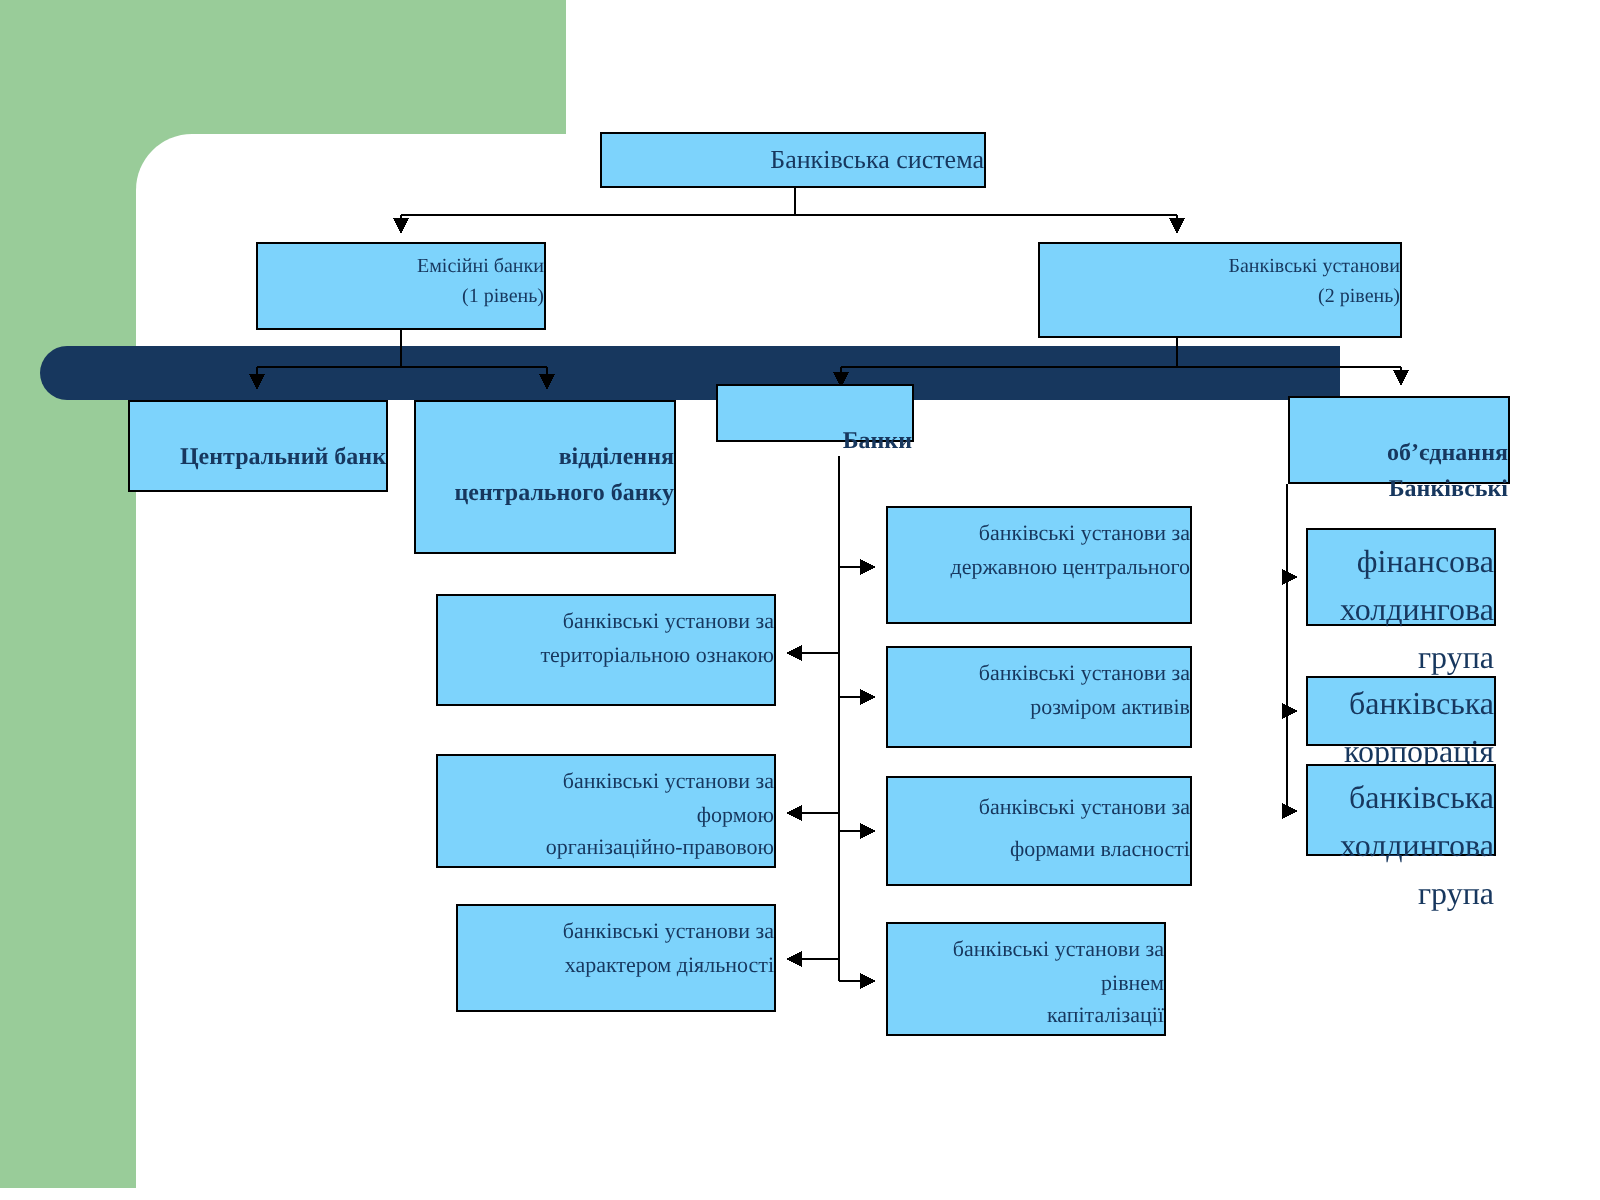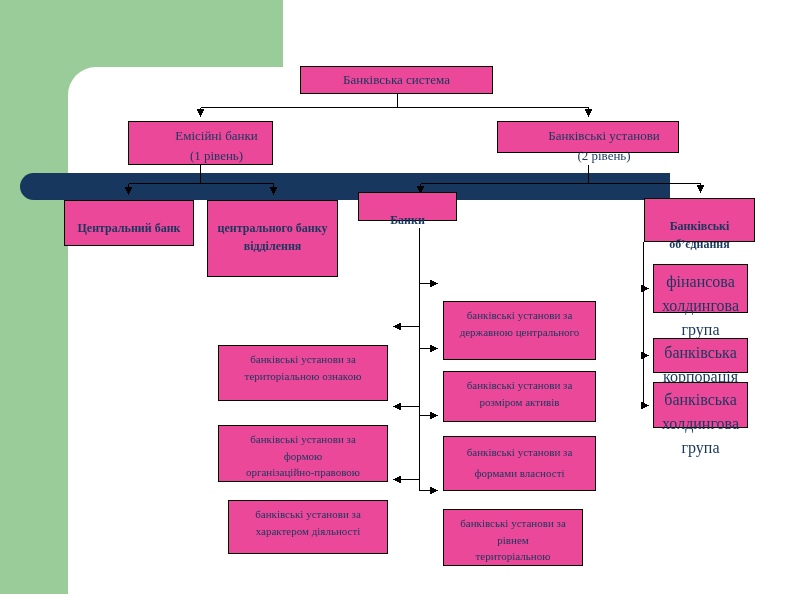--- a/index.html
+++ b/index.html
@@ -13,29 +13,29 @@
   .green-top{left:0;top:0;width:283px;height:67px;background:#99CC99;}
   .green-left{left:0;top:0;width:68px;height:594px;background:#99CC99;}
   .green-corner{left:68px;top:67px;width:28px;height:28px;background:#99CC99;}
   .content-panel{left:68px;top:67px;width:732px;height:533px;background:#ffffff;
     border-top-left-radius:28px;}
   .navy-bar{left:20px;top:173px;width:650px;height:27px;background:#17375E;
     border-radius:13.5px 0 0 13.5px;}
   svg.wires{left:0;top:0;width:800px;height:600px;pointer-events:none;}
   
   .node{
-    position:absolute;box-sizing:border-box;background:#ec4899;
-    border:1px solid #000000;color:#17375E;text-align:center;
+    position:absolute;box-sizing:border-box;background:#7dd3fc;
+    border:1px solid #000000;color:#17375E;text-align:right;
     line-height:1.5;
   }
   .ln{display:block;}
-  .f13{font-size:13px;padding-top:4px;padding-left:32px;}
+  .f13{font-size:10px;padding-top:4px;padding-left:32px;}
   .f13c{font-size:13px;padding-top:3px;}
   .f12{font-size:12px;padding-top:18px;font-weight:bold;}
-  .f11{font-size:11px;padding-top:5px;margin-top:48px;}
+  .f11{font-size:11px;padding-top:5px;}
   .f10{font-size:16px;padding-top:5px;}
 </style>
 </head>
 <body>
 
 <div class="abs green-top"></div>
 <div class="abs green-left"></div>
 <div class="abs green-corner"></div>
 <div class="abs content-panel"></div>
 <div class="abs navy-bar"></div>
@@ -81,41 +81,41 @@
 
 <div class="node f13c" style="left:300px;top:66px;width:193px;height:28px">
   <span class="ln">Банківська система</span>
 </div>
 
 <div class="node f13" style="left:128px;top:121px;width:145px;height:44px">
   <span class="ln">Емісійні банки</span>
   <span class="ln">(1 рівень)</span>
 </div>
 
-<div class="node f13" style="left:497px;top:121px;width:182px;height:32px">
+<div class="node f13" style="left:519px;top:121px;width:182px;height:48px">
   <span class="ln">Банківські установи</span>
   <span class="ln">(2 рівень)</span>
 </div>
 
 <div class="node f12" style="left:64px;top:200px;width:130px;height:46px">
   <span class="ln">Центральний банк</span>
 </div>
 
 <div class="node f12" style="left:207px;top:200px;width:131px;height:77px">
+  <span class="ln">відділення</span>
   <span class="ln">центрального банку</span>
-  <span class="ln">відділення</span>
 </div>
 
 <div class="node f12" style="left:358px;top:192px;width:99px;height:29px">
   <span class="ln">Банки</span>
 </div>
 
 <div class="node f12" style="left:644px;top:198px;width:111px;height:44px">
+  <span class="ln">об’єднання</span>
   <span class="ln">Банківські</span>
-  <span class="ln">об’єднання</span>
 </div>
 
 <div class="node f11" style="left:218px;top:297px;width:170px;height:56px">
   <span class="ln">банківські установи за</span>
   <span class="ln">територіальною ознакою</span>
 </div>
 
 <div class="node f11" style="left:218px;top:377px;width:170px;height:57px">
   <span class="ln">банківські установи за</span>
   <span class="ln">формою</span>
@@ -137,21 +137,21 @@
   <span class="ln">розміром активів</span>
 </div>
 
 <div class="node f11" style="left:443px;top:388px;width:153px;height:55px;line-height:1.9">
   <span class="ln">банківські установи за</span>
   <span class="ln">формами власності</span>
 </div>
 
 <div class="node f11" style="left:443px;top:461px;width:140px;height:57px">
   <span class="ln">банківські установи за рівнем</span>
-  <span class="ln">територіальною</span>
+  <span class="ln">капіталізації</span>
 </div>
 
 <div class="node f10" style="left:653px;top:264px;width:95px;height:49px">
   <span class="ln">фінансова</span>
   <span class="ln">холдингова група</span>
 </div>
 
 <div class="node f10" style="left:653px;top:338px;width:95px;height:35px;padding-top:2px">
   <span class="ln">банківська</span>
   <span class="ln">корпорація</span>

